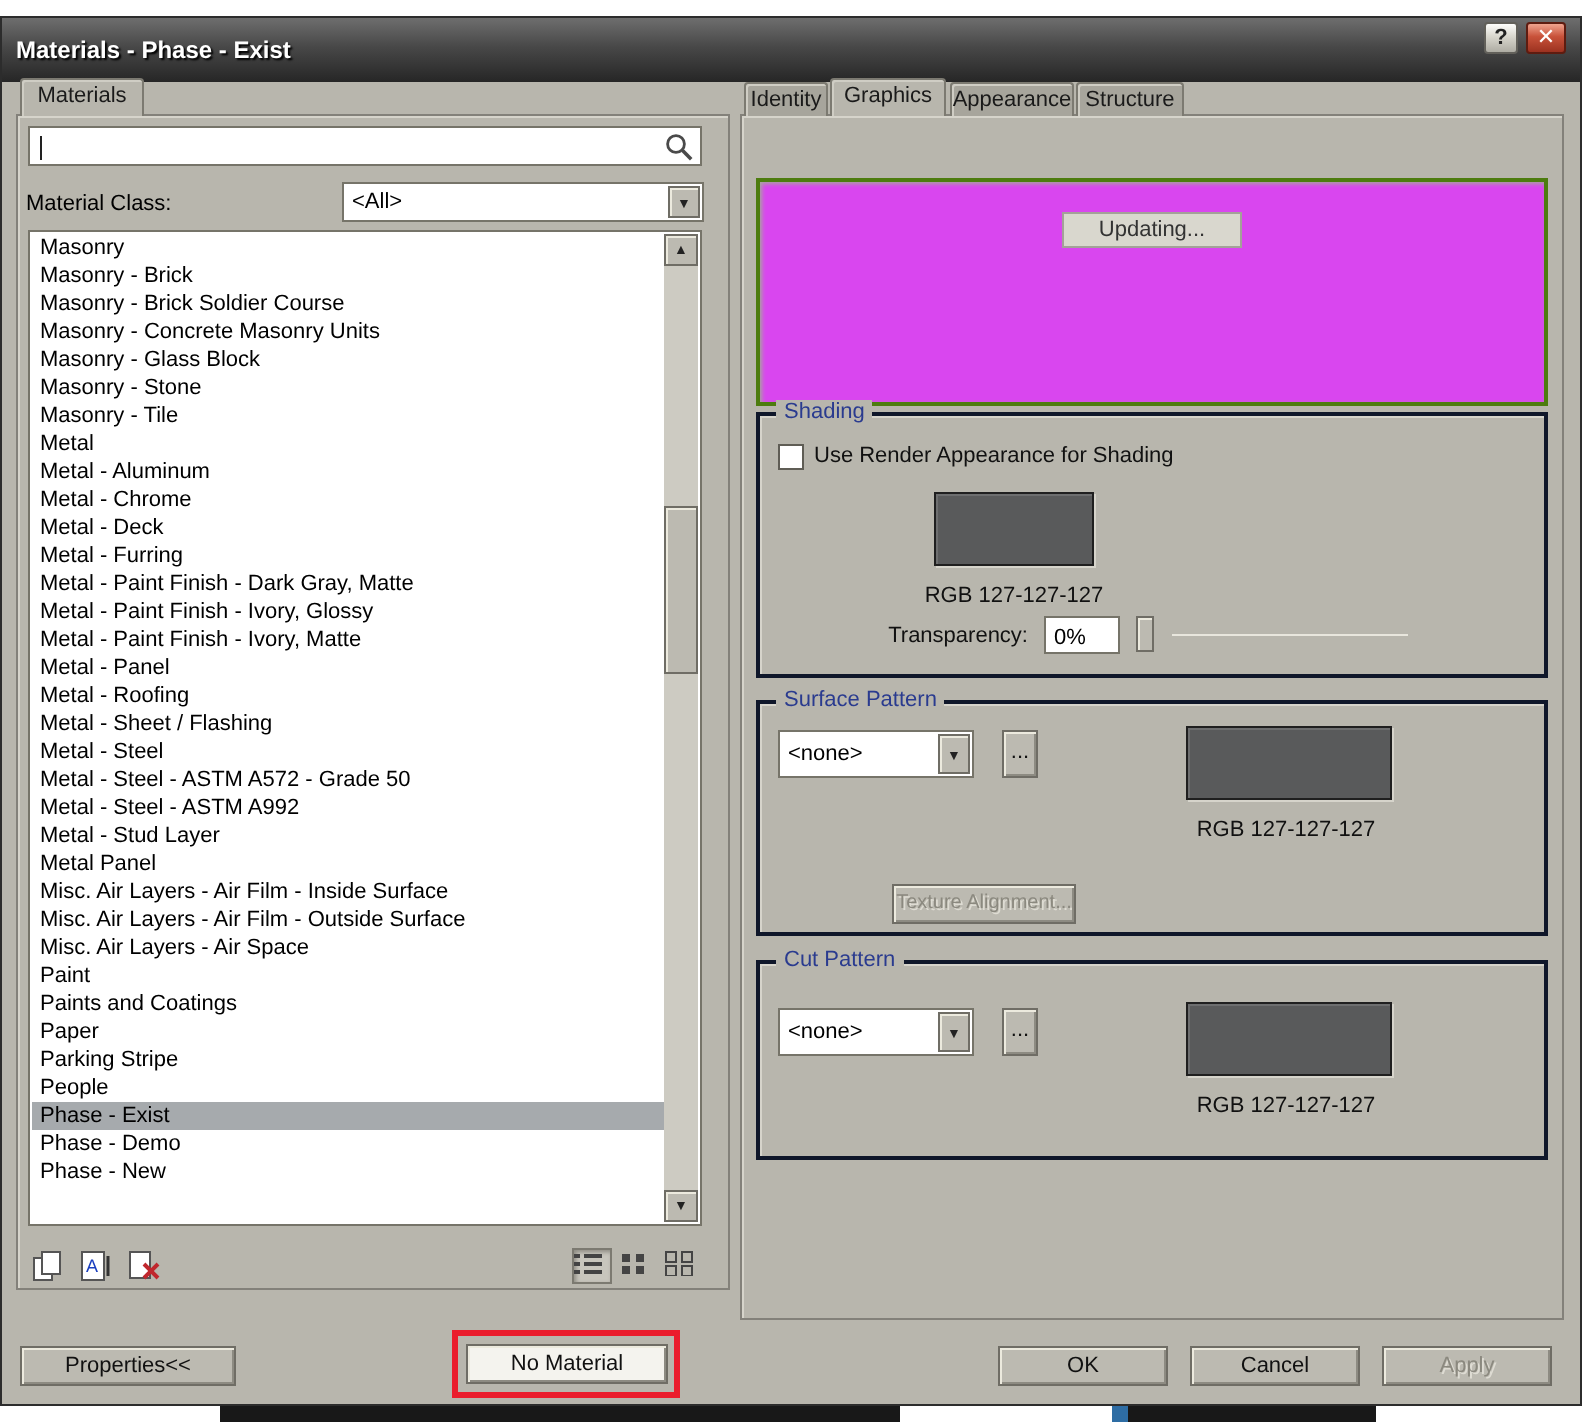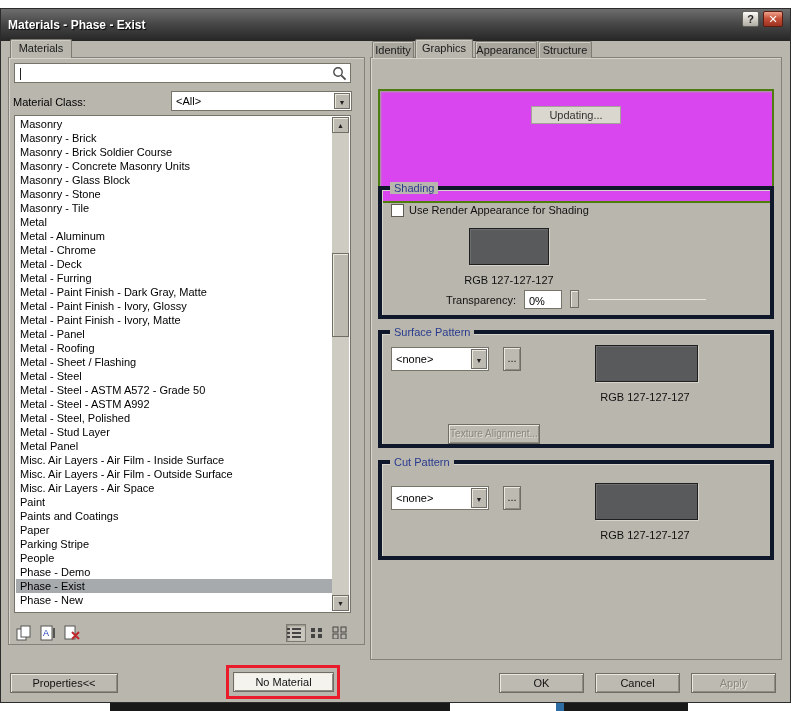--- a/index.html
+++ b/index.html
@@ -71,21 +71,21 @@
   .sb-up { top:0; } .sb-down { bottom:0; }
   .sb-thumb { position:absolute; left:0; top:136px; width:17px; height:84px;
               background:#bcbab1; border:1px solid #6f6d65; box-shadow:inset 1px 1px 0 #eceade; }
 
   .tool-btn { position:absolute; width:20px; height:18px; background:transparent;
               border:1px solid transparent; }
   .tool-btn.pressed { border:1px solid #7c7a71; background:#c8c6bd;
                       box-shadow:inset 1px 1px 2px #8d8b82; }
 
   
-  .group { position:absolute; border:4px solid #0f172a; box-shadow:inset 1px 1px 0 #d6d4cb; }
+  .group { position:absolute; border:2px solid #0f172a; box-shadow:inset 1px 1px 0 #d6d4cb;margin-top:20px; }
   .group-label { position:absolute; top:-8px; left:8px; background:#b8b6ad; padding:0 4px;
                  font-size:11px; color:#2a3b8f; }
 
   .swatch { position:absolute; background:#595a5b; border:1px solid #1f1f1f;
             box-shadow:inset 1px 1px 0 #6d6e6f, 1px 1px 0 #d6d4cb; }
   .rgb { position:absolute; font-size:11px; text-align:center; color:#111; }
   .lbl { position:absolute; font-size:11px; color:#111; }
 
   .checkbox { position:absolute; width:13px; height:13px; background:#fff;
               border:1px solid #5f5d55; }
@@ -159,33 +159,32 @@
             <div class="list-item">Metal - Furring</div>
             <div class="list-item">Metal - Paint Finish - Dark Gray, Matte</div>
             <div class="list-item">Metal - Paint Finish - Ivory, Glossy</div>
             <div class="list-item">Metal - Paint Finish - Ivory, Matte</div>
             <div class="list-item">Metal - Panel</div>
             <div class="list-item">Metal - Roofing</div>
             <div class="list-item">Metal - Sheet / Flashing</div>
             <div class="list-item">Metal - Steel</div>
             <div class="list-item">Metal - Steel - ASTM A572 - Grade 50</div>
             <div class="list-item">Metal - Steel - ASTM A992</div>
-            <div class="list-item">Metal - Steel, Polished</div>
             <div class="list-item">Metal - Stud Layer</div>
             <div class="list-item">Metal Panel</div>
             <div class="list-item">Misc. Air Layers - Air Film - Inside Surface</div>
             <div class="list-item">Misc. Air Layers - Air Film - Outside Surface</div>
             <div class="list-item">Misc. Air Layers - Air Space</div>
             <div class="list-item">Paint</div>
             <div class="list-item">Paints and Coatings</div>
             <div class="list-item">Paper</div>
             <div class="list-item">Parking Stripe</div>
             <div class="list-item">People</div>
+            <div class="list-item selected">Phase - Exist</div>
             <div class="list-item">Phase - Demo</div>
-            <div class="list-item selected">Phase - Exist</div>
             <div class="list-item">Phase - New</div>
           </div>
         <div class="scrollbar">
           <div class="sb-btn sb-up">▲</div>
           <div class="sb-thumb"></div>
           <div class="sb-btn sb-down">▼</div>
         </div>
       </div>
 
       <div class="tool-btn" style="left:6px; top:566px;">

